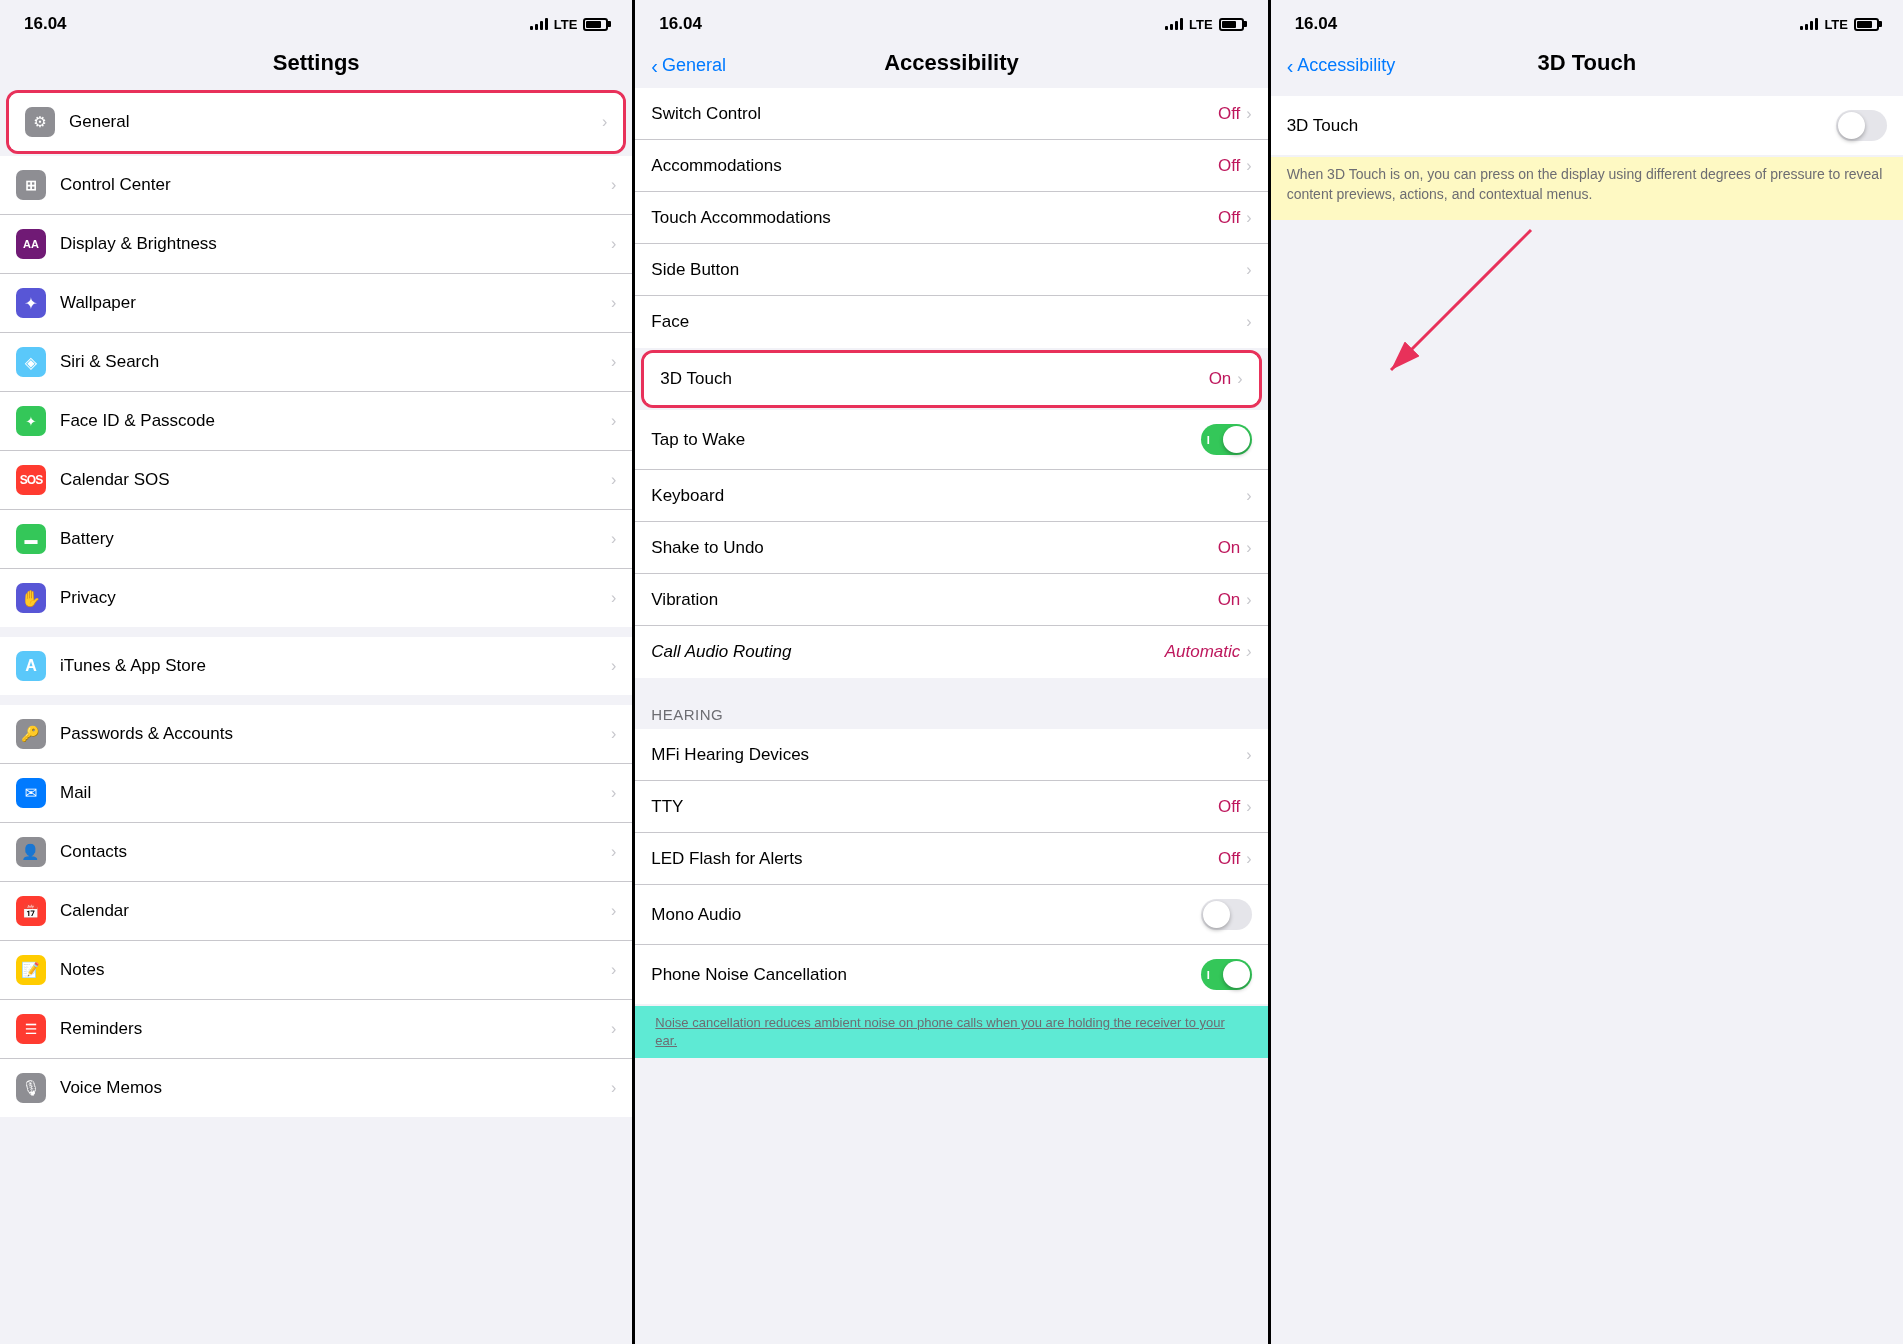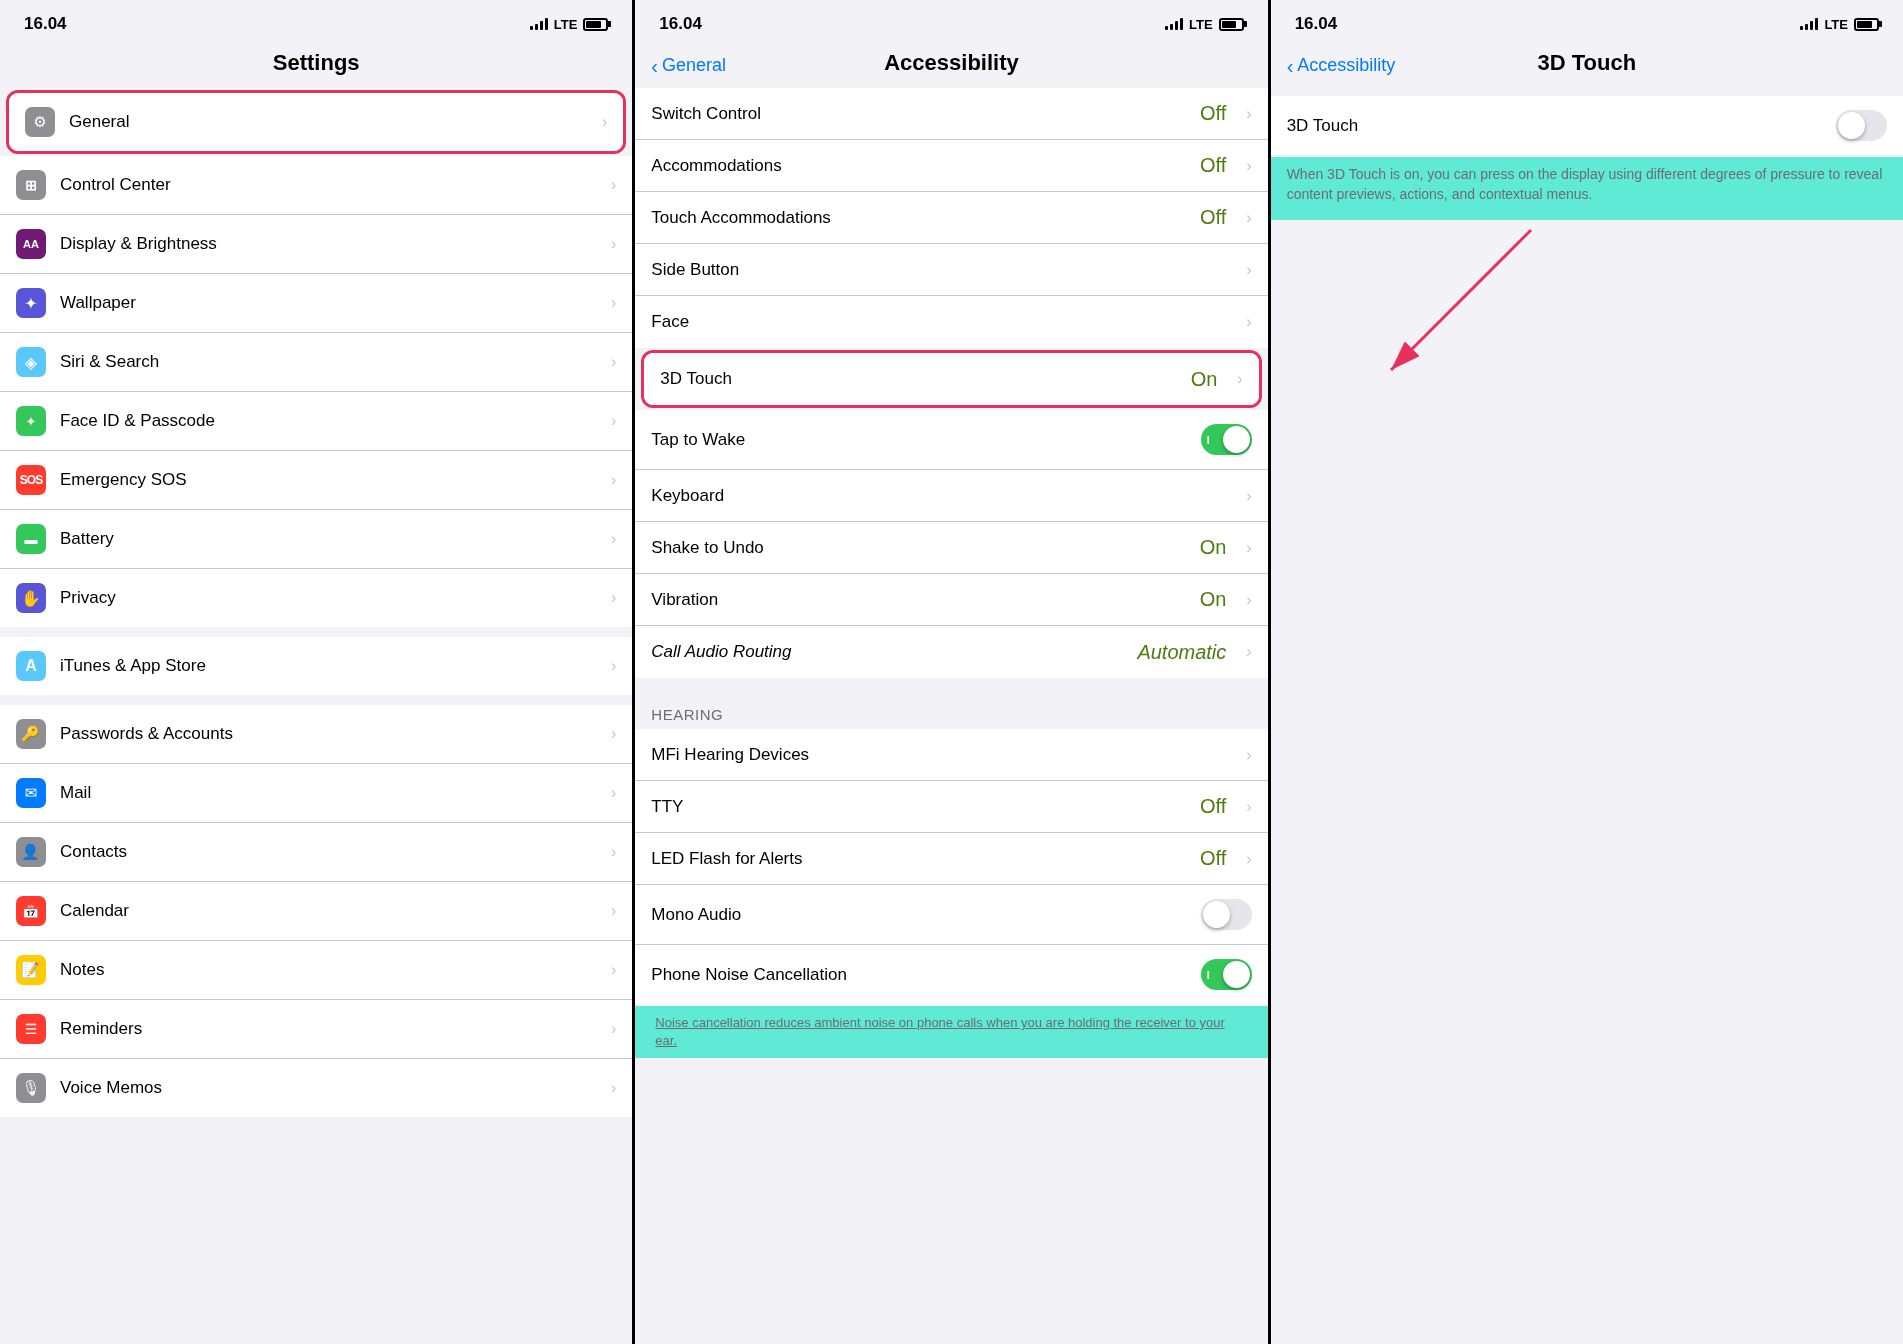--- a/index.html
+++ b/index.html
@@ -165,23 +165,23 @@
       font-size: 16px;
       color: #fff;
     }
 
     .row-title {
       flex: 1;
       font-size: 17px;
       color: #000;
     }
     .row-value {
-      font-size: 20px;
-      color: #4d7c0f;
-      margin-right: 20px;
+      font-size: 17px;
+      color: #be185d;
+      margin-right: 6px;
     }
     .row-chevron {
       color: #c7c7cc;
       font-size: 16px;
     }
 
     
     .toggle {
       width: 51px;
       height: 31px;
@@ -227,21 +227,21 @@
       border-radius: 12px;
       margin: 2px 6px;
       overflow: hidden;
     }
 
     
     .desc-text {
       font-size: 14px;
       color: #6d6d72;
       padding: 8px 16px 16px;
-      background: #5eead4;
+      background: #fef9c3;
       line-height: 1.4;
     }
 
     .footnote-text {
       font-size: 13px;
       color: #6d6d72;
       padding: 8px 20px;
       background: #5eead4;
       line-height: 1.4;
       text-decoration: underline;
@@ -306,21 +306,21 @@
         <span class="row-title">Siri &amp; Search</span>
         <span class="row-chevron">›</span>
       </div>
       <div class="settings-row">
         <div class="row-icon" style="background:#34c759; font-size:13px;">✦</div>
         <span class="row-title">Face ID &amp; Passcode</span>
         <span class="row-chevron">›</span>
       </div>
       <div class="settings-row">
         <div class="row-icon" style="background:#ff3b30; font-size:12px; font-weight:900; letter-spacing:-1px;">SOS</div>
-        <span class="row-title">Emergency SOS</span>
+        <span class="row-title">Calendar SOS</span>
         <span class="row-chevron">›</span>
       </div>
       <div class="settings-row">
         <div class="row-icon" style="background:#34c759; font-size:13px;">▬</div>
         <span class="row-title">Battery</span>
         <span class="row-chevron">›</span>
       </div>
       <div class="settings-row">
         <div class="row-icon" style="background:#5856d6; font-size:16px;">✋</div>
         <span class="row-title">Privacy</span>

